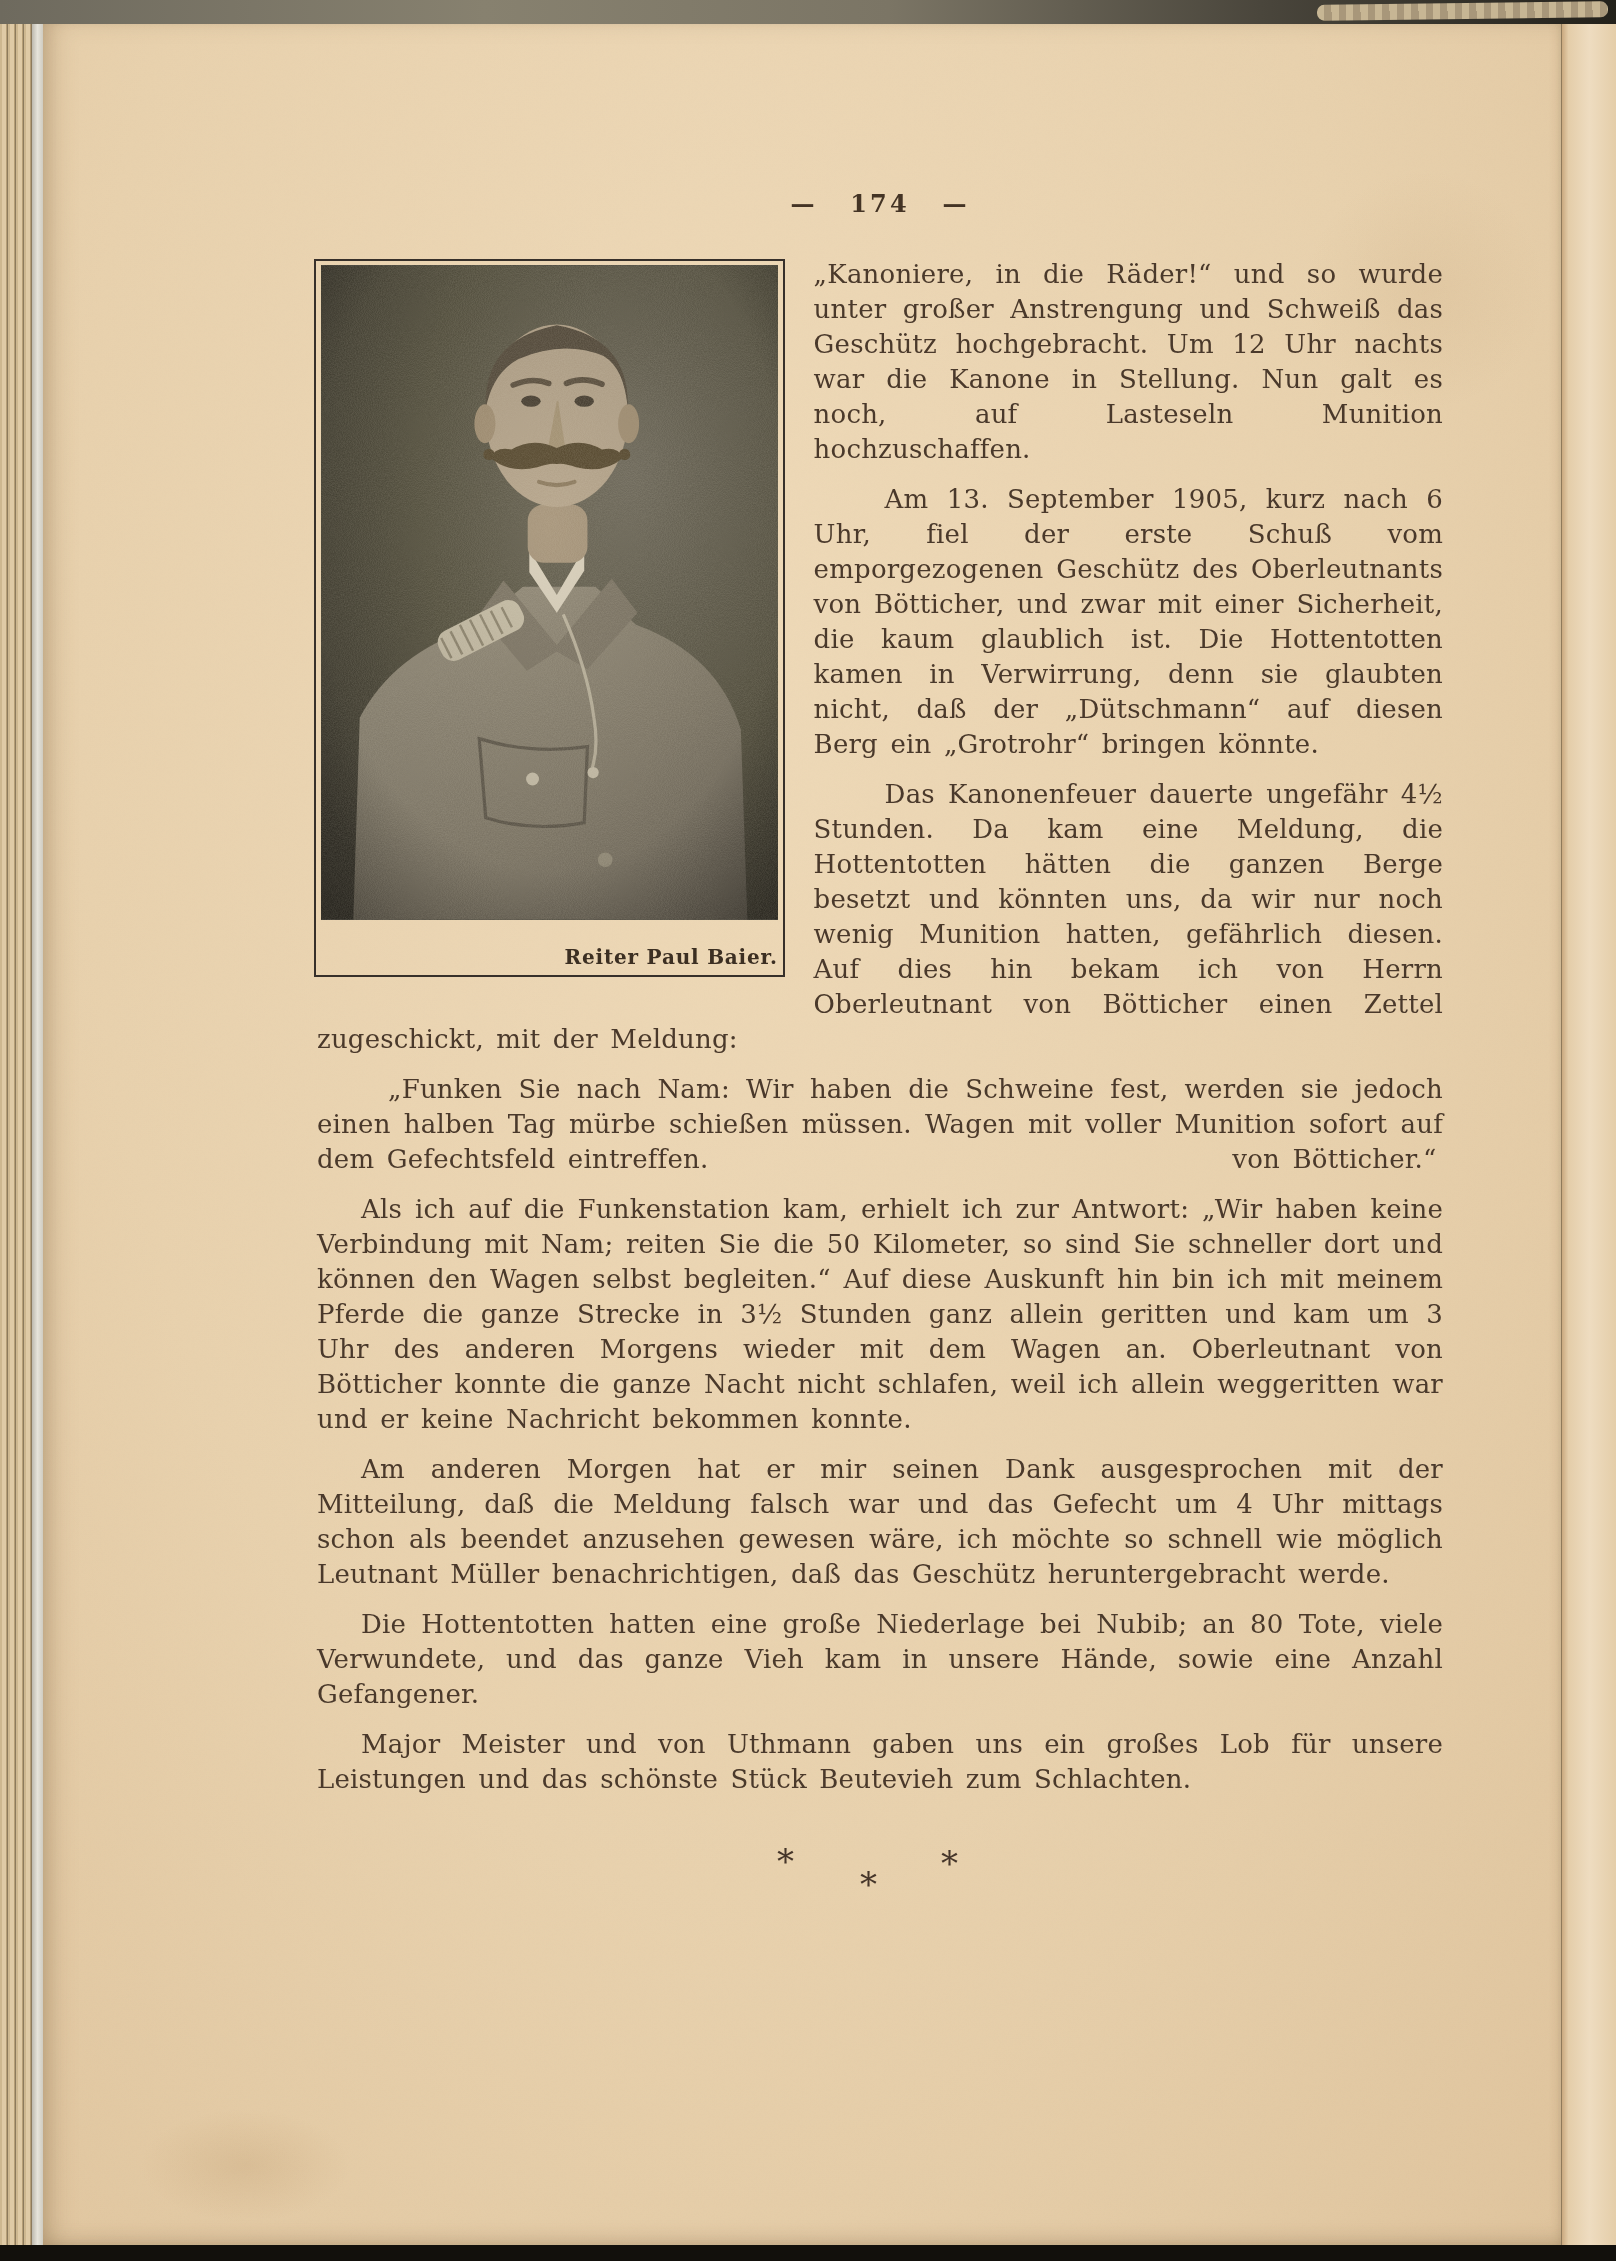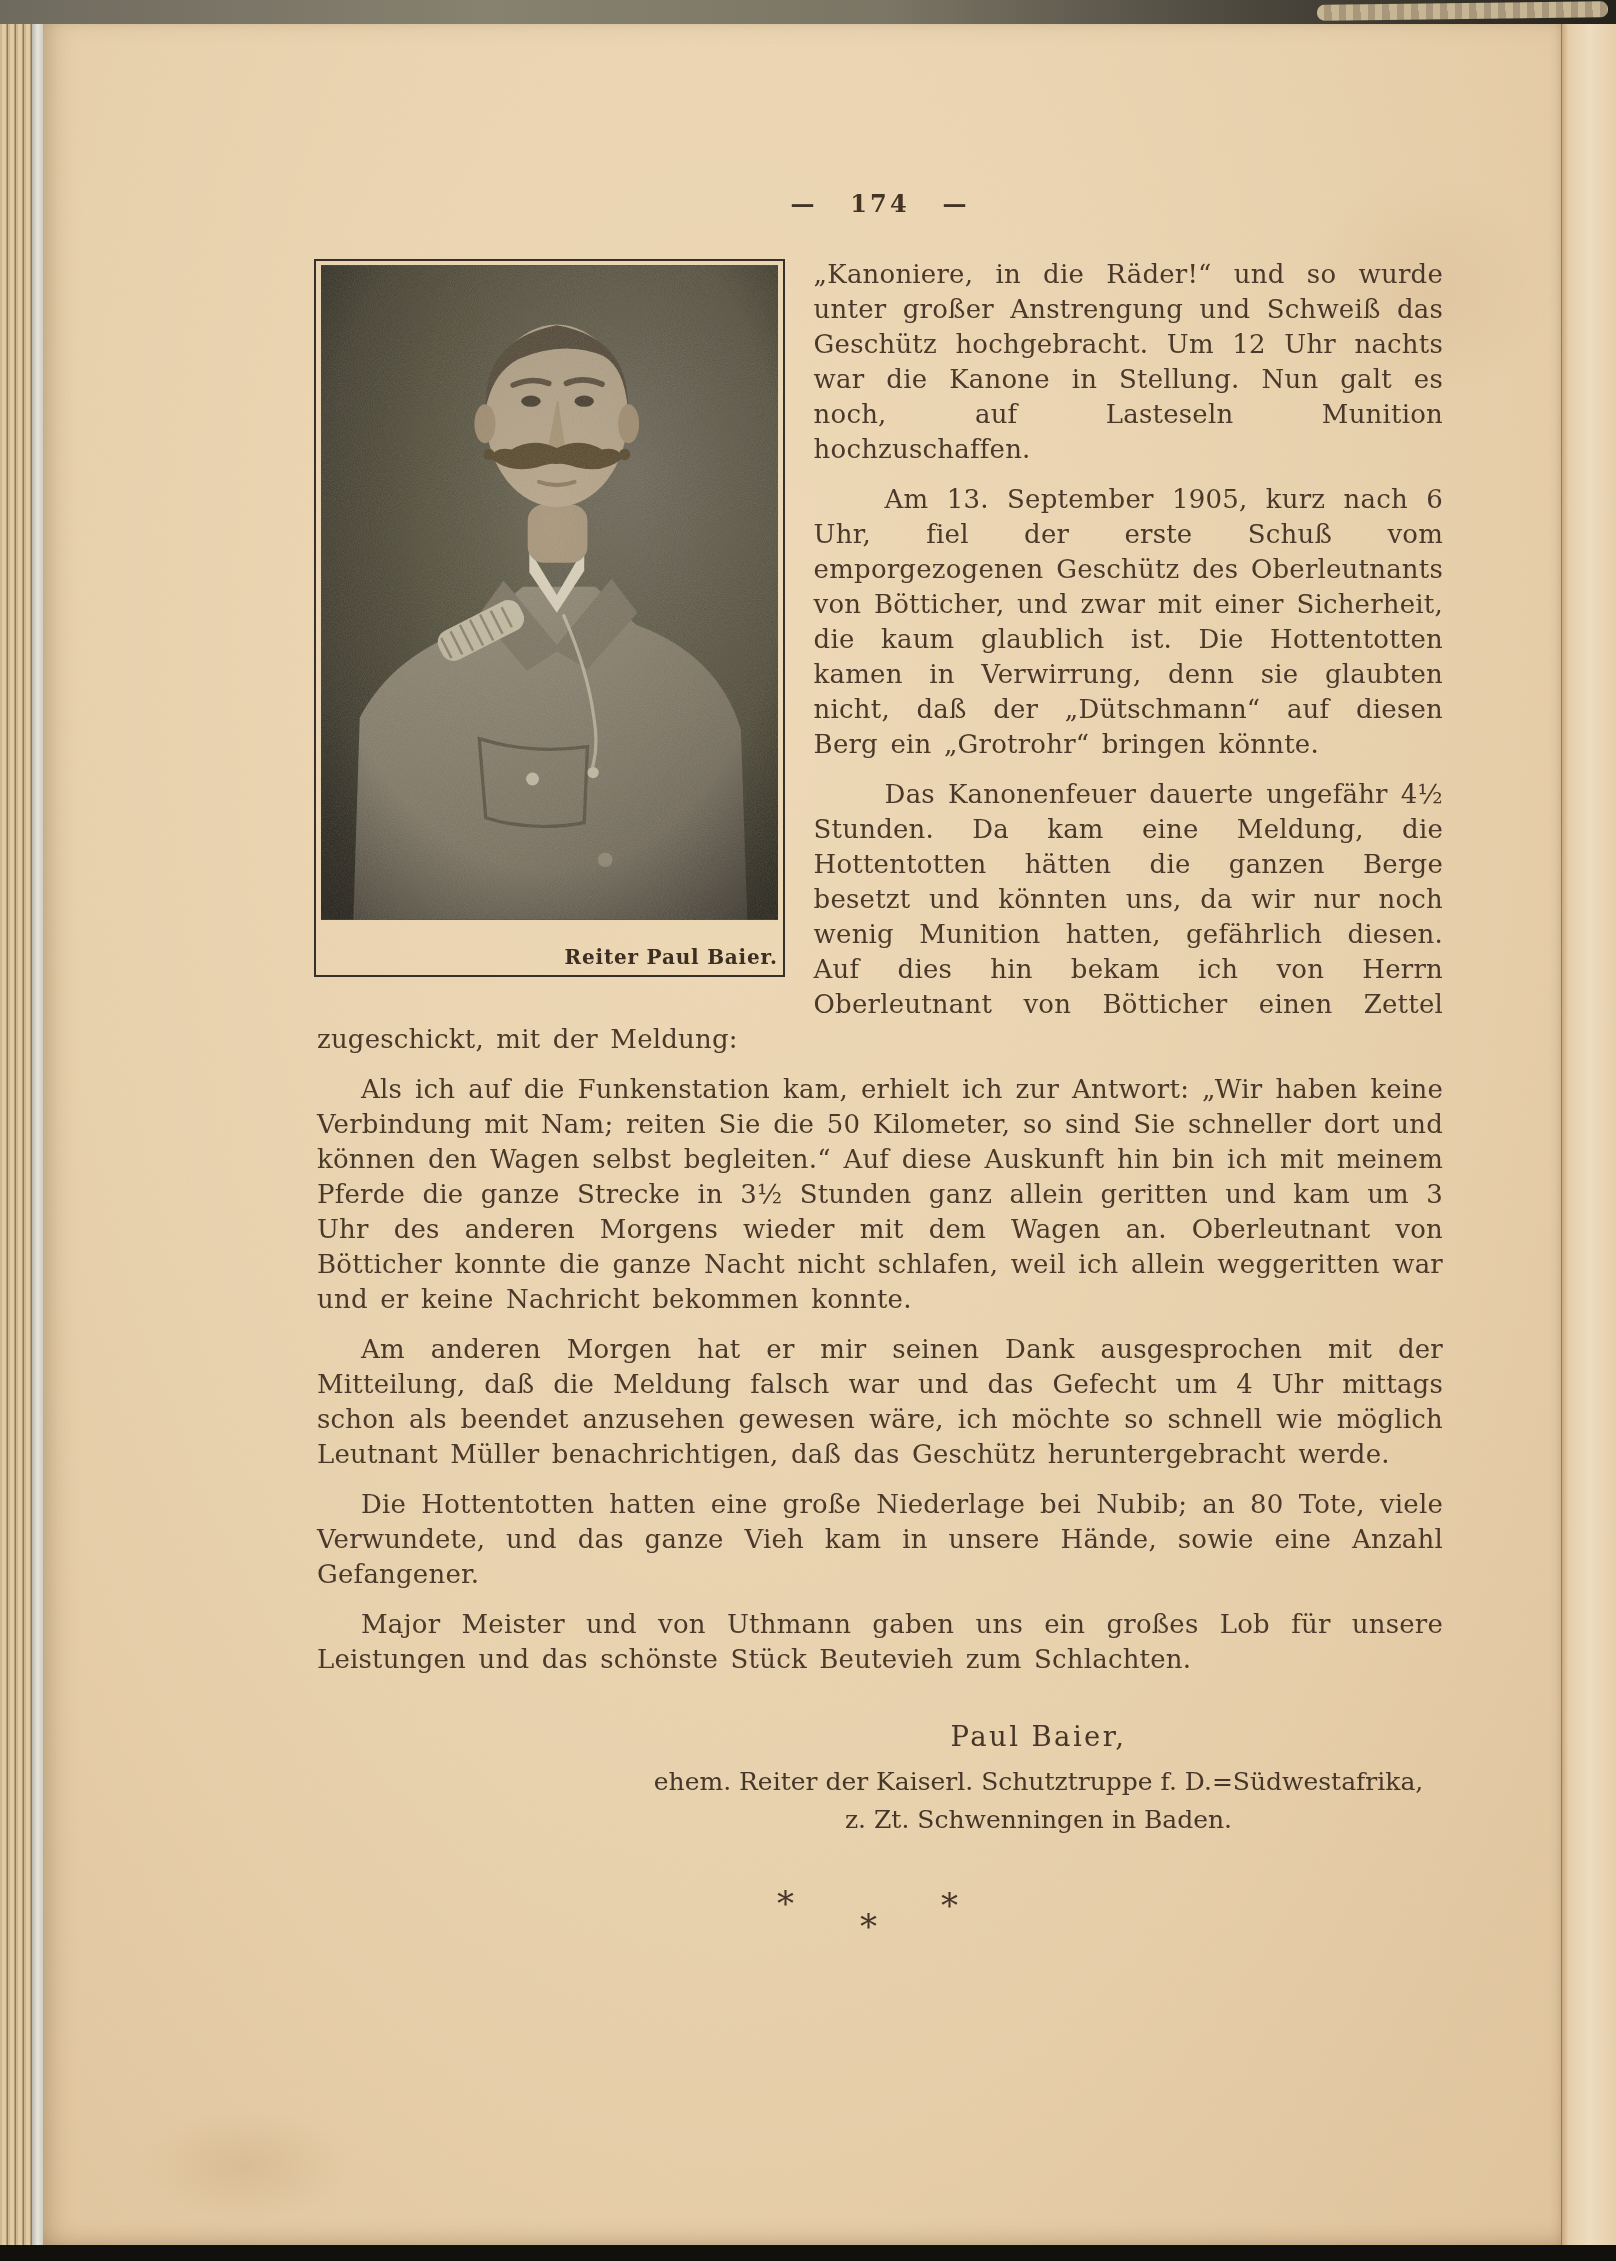--- a/index.html
+++ b/index.html
@@ -213,30 +213,26 @@
 
         <rect width="566" height="810" fill="url(#vig)"></rect>
         <rect width="566" height="810" filter="url(#photoGrain)"></rect>
       </svg>
       <figcaption class="caption">Reiter Paul Baier.</figcaption>
     </figure>
 
     <p class="b first">„Kanoniere, in die Räder!“ und so wurde unter großer Anstrengung und Schweiß das Geschütz hochgebracht. Um 12 Uhr nachts war die Kanone in Stellung. Nun galt es noch, auf Lasteseln Munition hochzuschaffen.</p>
     <p class="b incol">Am 13. September 1905, kurz nach 6 Uhr, fiel der erste Schuß vom emporgezogenen Geschütz des Oberleutnants von Bötticher, und zwar mit einer Sicherheit, die kaum glaublich ist. Die Hottentotten kamen in Verwirrung, denn sie glaubten nicht, daß der „Dütschmann“ auf diesen Berg ein „Grotrohr“ bringen könnte.</p>
     <p class="b incol">Das Kanonenfeuer dauerte ungefähr 4½ Stunden. Da kam eine Meldung, die Hottentotten hätten die ganzen Berge besetzt und könnten uns, da wir nur noch wenig Munition hatten, gefährlich diesen. Auf dies hin bekam ich von Herrn Oberleutnant von Bötticher einen Zettel zugeschickt, mit der Meldung:</p>
+    <p class="b incol"><span>„Funken Sie nach Nam: Wir haben die Schweine fest, werden sie jedoch einen halben Tag mürbe schießen müssen. Wagen mit voller Munition sofort auf dem Gefechtsfeld eintreffen.</span><span class="q-sig">von Bötticher.“</span></p>
     <p class="b wide">Als ich auf die Funkenstation kam, erhielt ich zur Antwort: „Wir haben keine Verbindung mit Nam; reiten Sie die 50 Kilometer, so sind Sie schneller dort und können den Wagen selbst begleiten.“ Auf diese Auskunft hin bin ich mit meinem Pferde die ganze Strecke in 3½ Stunden ganz allein geritten und kam um 3 Uhr des anderen Morgens wieder mit dem Wagen an. Oberleutnant von Bötticher konnte die ganze Nacht nicht schlafen, weil ich allein weggeritten war und er keine Nachricht bekommen konnte.</p>
     <p class="b wide">Am anderen Morgen hat er mir seinen Dank ausgesprochen mit der Mitteilung, daß die Meldung falsch war und das Gefecht um 4 Uhr mittags schon als beendet anzusehen gewesen wäre, ich möchte so schnell wie möglich Leutnant Müller benachrichtigen, daß das Geschütz heruntergebracht werde.</p>
     <p class="b wide">Die Hottentotten hatten eine große Niederlage bei Nubib; an 80 Tote, viele Verwundete, und das ganze Vieh kam in unsere Hände, sowie eine Anzahl Gefangener.</p>
     <p class="b wide">Major Meister und von Uthmann gaben uns ein großes Lob für unsere Leistungen und das schönste Stück Beutevieh zum Schlachten.</p>
 
-    <div class="sig-block">
-      <div class="sig-name">Paul Baier,</div>
-      <div>ehem. Reiter der Kaiserl. Schutztruppe f. D.=Südwestafrika,</div>
-      <div>z. Zt. Schwenningen in Baden.</div>
-    </div>
 
     <div class="asterisks">
       <span class="ast-1">*</span>
       <span class="ast-2">*</span>
       <span class="ast-3">*</span>
     </div>
 
   </div>
 </div>
 

